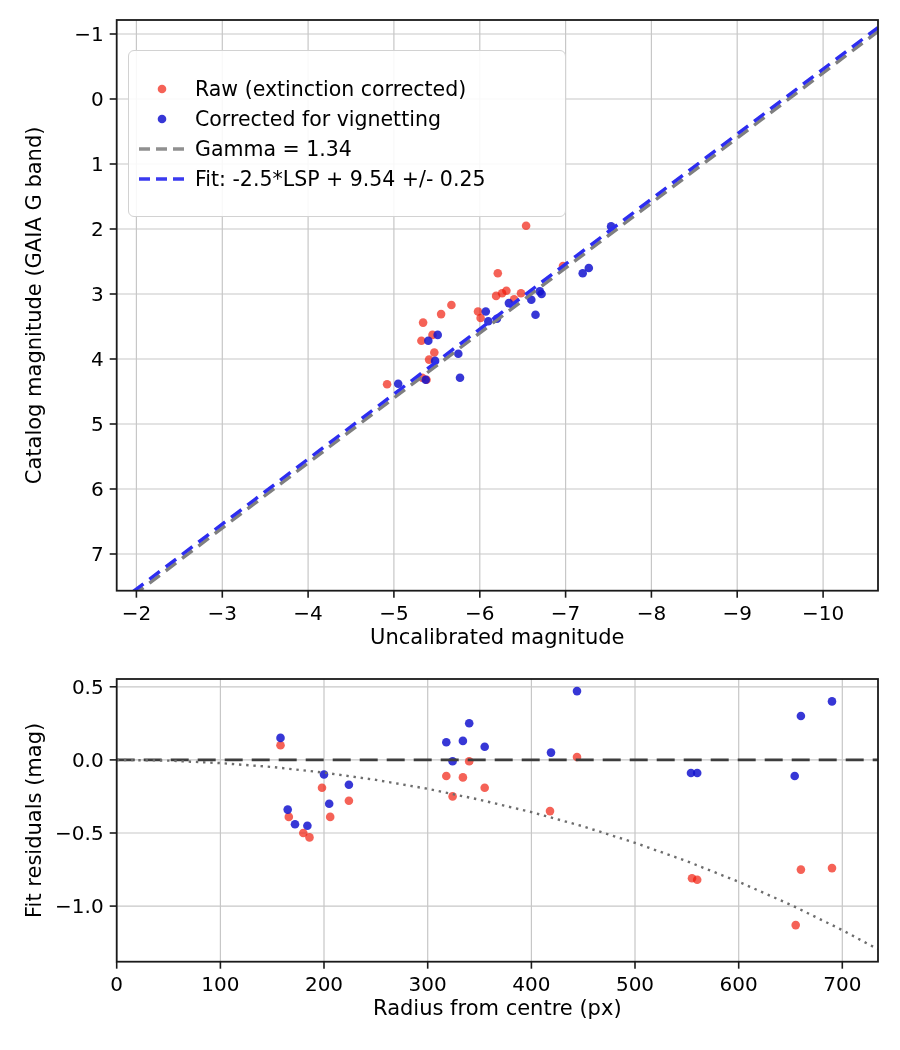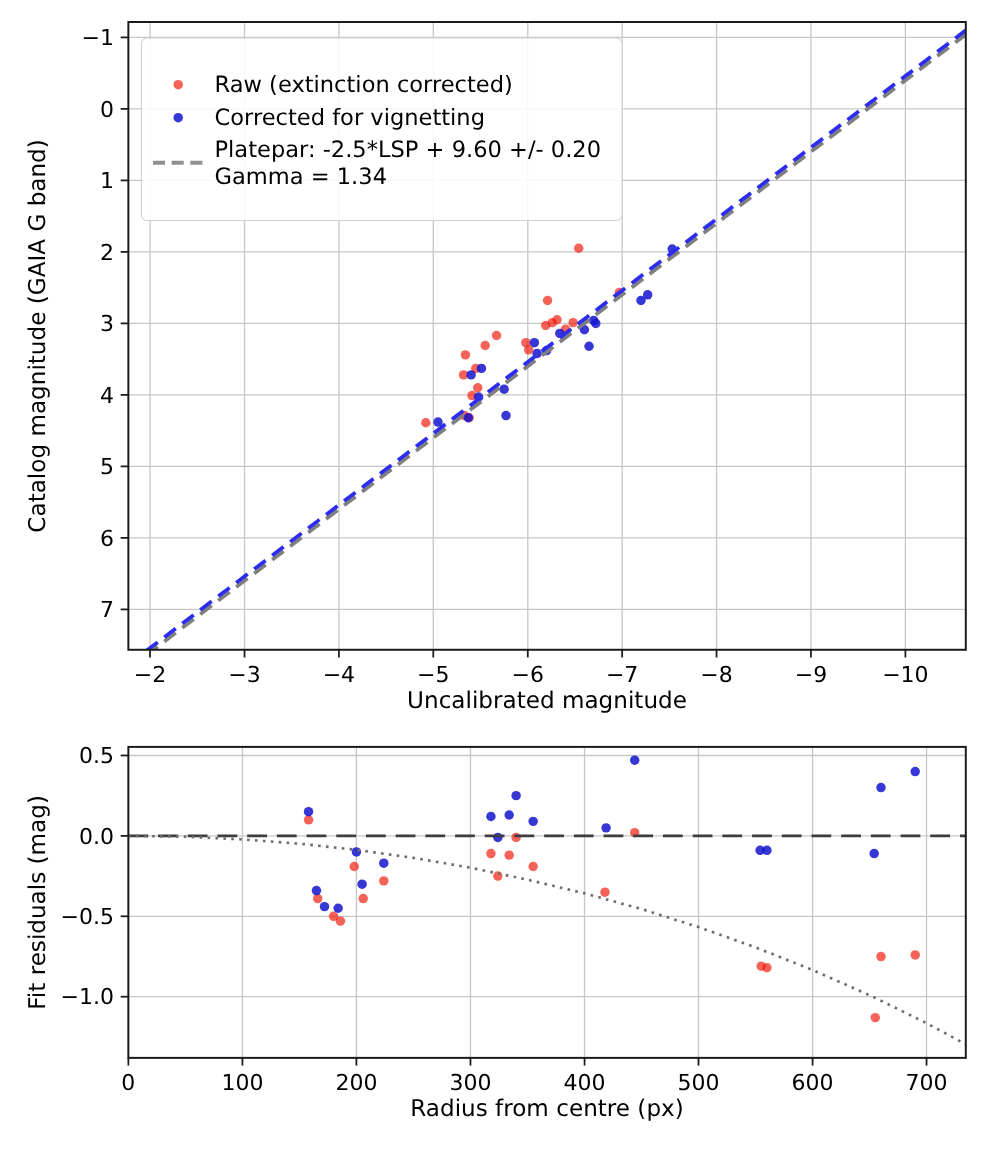--- a/index.html
+++ b/index.html
@@ -207,21 +207,21 @@
         <line x1="109.7" x2="116.7" y1="759.9" y2="759.9" stroke="#1a1a1a" stroke-width="1.6"></line>
         <text x="103.7" y="759.9" text-anchor="end" dominant-baseline="central" font-size="20" fill="#000000">0.0</text>
         <line x1="109.7" x2="116.7" y1="833.0" y2="833.0" stroke="#1a1a1a" stroke-width="1.6"></line>
         <text x="103.7" y="833.0" text-anchor="end" dominant-baseline="central" font-size="20" fill="#000000">−0.5</text>
         <line x1="109.7" x2="116.7" y1="906.1" y2="906.1" stroke="#1a1a1a" stroke-width="1.6"></line>
         <text x="103.7" y="906.1" text-anchor="end" dominant-baseline="central" font-size="20" fill="#000000">−1.0</text>
         <text x="497.3" y="1014.7" text-anchor="middle" font-size="21" fill="#000000">Radius from centre (px)</text>
         <text x="34" y="820.4" transform="rotate(-90 34 820.4)" text-anchor="middle" dominant-baseline="central" font-size="21" fill="#000000">Fit residuals (mag)</text>
       </g>
     </svg>
-  <div id="legend" style="left: 128px; top: 34px; width: 438px; height: 167px;">
+  <div id="legend" style="left: 128px; top: 50px; width: 438px; height: 167px;">
       <div class="legend-row">
         <span class="legend-marker">
           <svg width="46" height="26">
             <circle cx="23" cy="13" r="4.3" fill="#f01808" fill-opacity="0.68"></circle>
           </svg>
         </span>
         <div class="legend-texts">
           <div>Raw (extinction corrected)</div>
         </div>
       </div>
@@ -235,18 +235,27 @@
           <div>Corrected for vignetting</div>
         </div>
       </div>
       <div class="legend-row">
         <span class="legend-marker">
           <svg width="46" height="26">
             <line x1="0" x2="46" y1="13" y2="13" stroke="#909090" stroke-width="3.6" stroke-dasharray="11 6"></line>
           </svg>
         </span>
         <div class="legend-texts">
-          <div>Platepar: -2.5*LSP + 9.60 +/- 0.20</div>
           <div>Gamma = 1.34</div>
+        </div>
+      </div>
+      <div class="legend-row">
+        <span class="legend-marker">
+          <svg width="46" height="26">
+            <line x1="0" x2="46" y1="13" y2="13" stroke="#3a3af0" stroke-width="3.6" stroke-dasharray="11 6"></line>
+          </svg>
+        </span>
+        <div class="legend-texts">
+          <div>Fit: -2.5*LSP + 9.54 +/- 0.25</div>
         </div>
       </div>
     </div>
 </div>
 
 </body></html>

